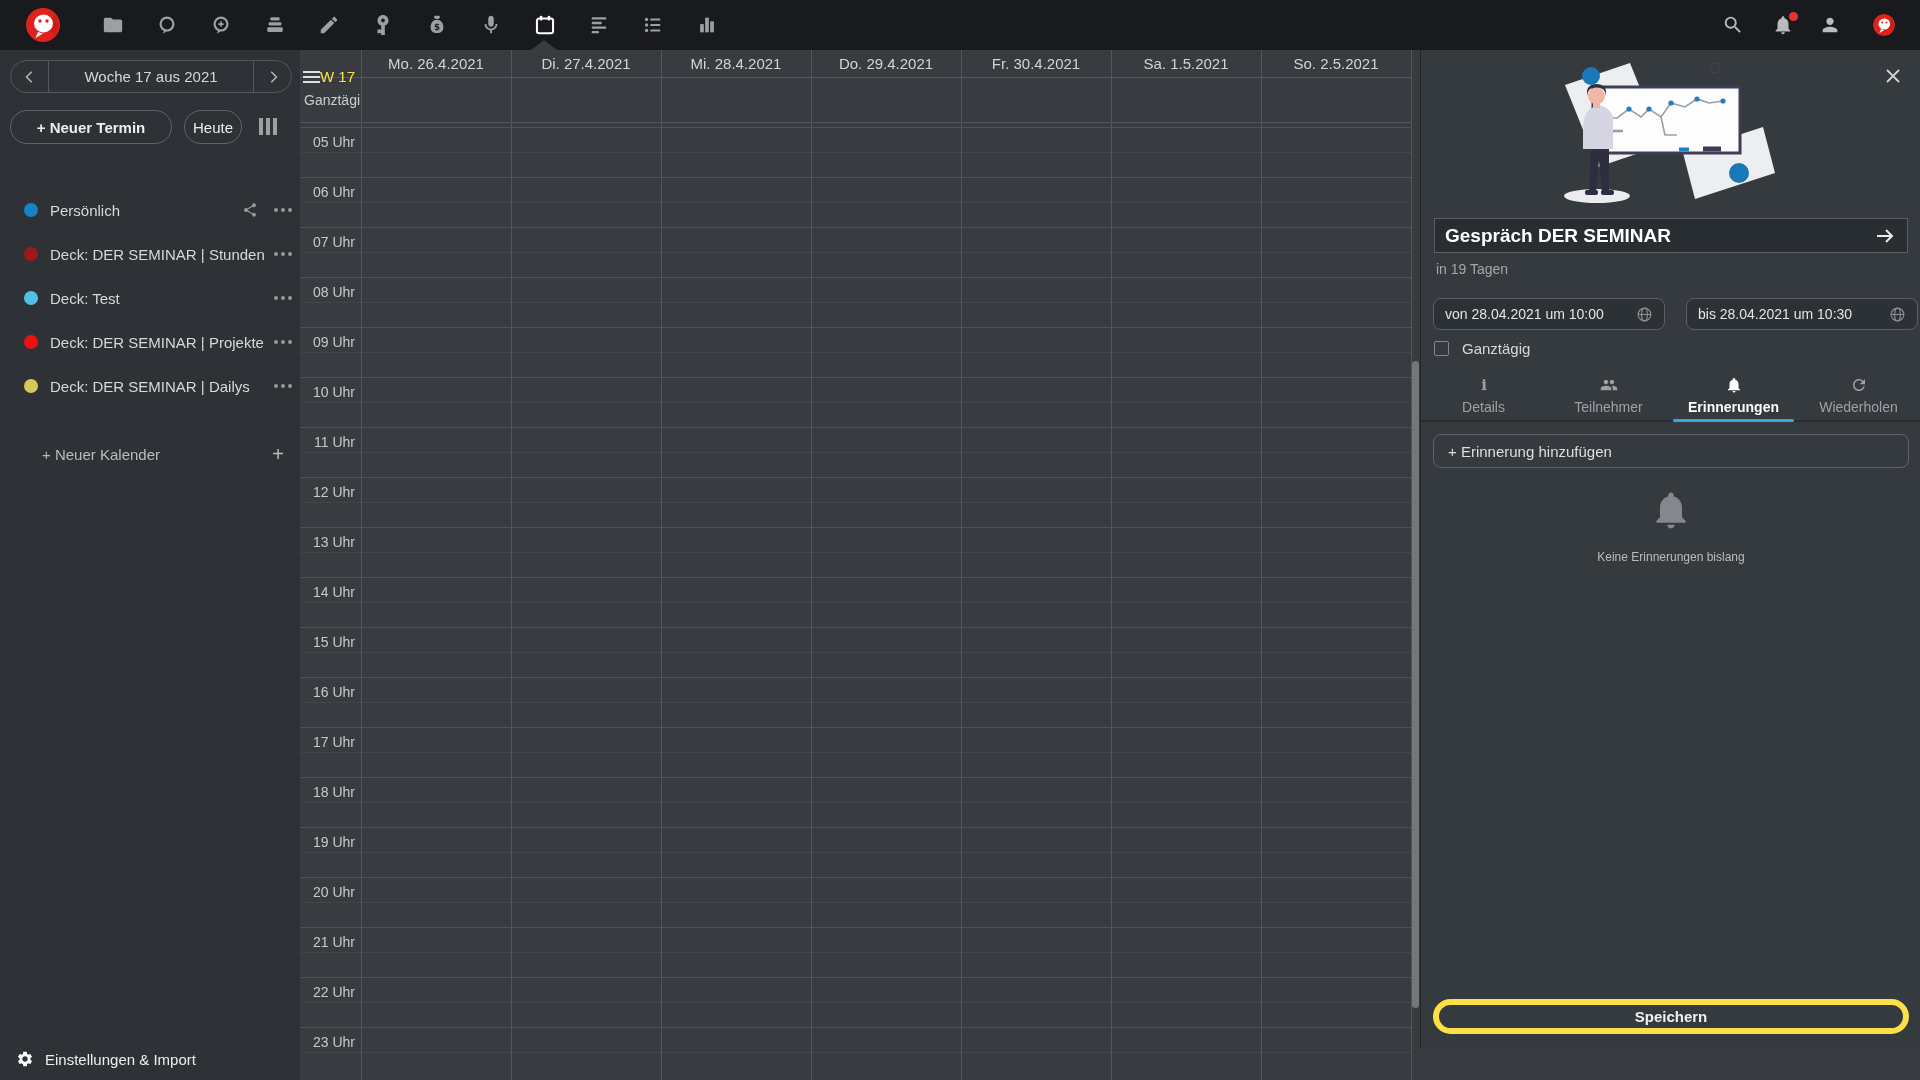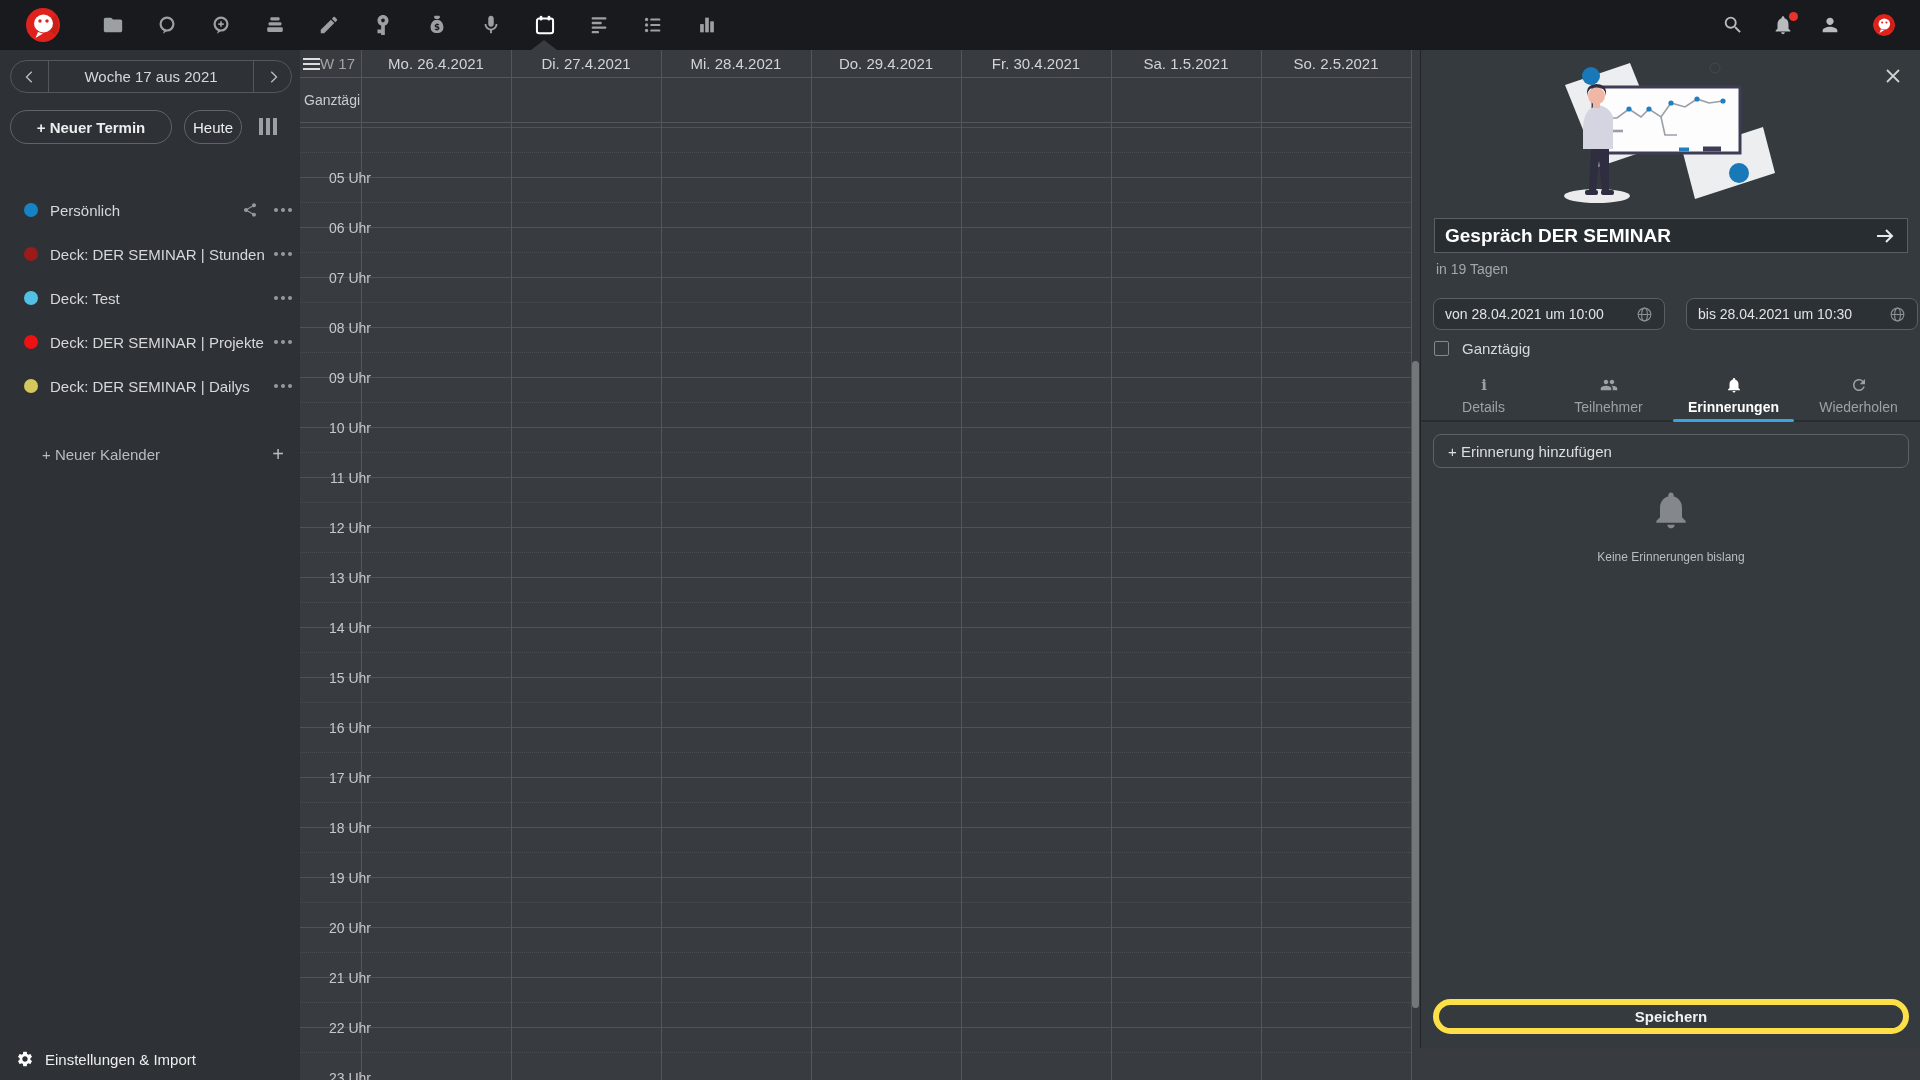--- a/index.html
+++ b/index.html
@@ -45,30 +45,30 @@
   .more-btn i { width:4px; height:4px; border-radius:50%; background:#979a9d; display:block; }
   .new-cal { position:absolute; left:0; top:386px; width:300px; height:36px; display:flex; align-items:center; padding:0 16px; font-size:15px; color:#b9bcbf; cursor:pointer; }
   .new-cal .txt { margin-left:26px; flex:1; }
   .new-cal .plus { font-size:20px; color:#b9bcbf; }
   .settings-row { position:absolute; left:0; bottom:0; width:300px; height:42px; display:flex; align-items:center; padding:0 16px; font-size:15px; color:#eceeef; cursor:pointer; }
   .settings-row svg { width:18px; height:18px; margin-right:11px; color:#ffffff; }
 
   
   .cal-main { position:absolute; left:300px; top:50px; width:1120px; height:1030px; background:#383c40; }
   .grid-header { position:absolute; left:0; top:0; width:1111px; height:28px; display:flex; border-bottom:1px solid #53575b; }
-  .corner-cell { width:61px; position:relative; font-size:15px; color:#a3a3a3; line-height:28px; text-align:right; padding-right:6px; }
+  .corner-cell { width:61px; position:relative; font-size:15px; color:#fde047; line-height:28px; text-align:right; padding-right:6px;margin-top:13px; }
   .corner-menu { position:absolute; left:3px; top:8px; display:flex; flex-direction:column; gap:3px; cursor:pointer; }
   .corner-menu i { display:block; width:17px; height:2px; background:#dcdee0; }
   .day-head { width:150px; text-align:center; font-size:15px; color:#d2d4d6; line-height:28px; overflow:hidden; white-space:nowrap; }
   .allday-row { position:absolute; left:0; top:28px; width:1111px; height:45px; border-bottom:1px solid #53575b; }
   .allday-label { position:absolute; left:0; top:0; width:60px; height:100%; display:flex; align-items:center; padding-left:4px; font-size:14px; color:#c9cccf; overflow:hidden; white-space:nowrap; }
   .grid-body { position:absolute; left:0; top:77px; width:1111px; height:953px; overflow:hidden; }
   .hour-row { height:50px; border-top:1px solid #4f5357; position:relative; }
   .hour-row::after { content:""; position:absolute; left:0; right:0; top:24px; border-top:1px dotted #4a4e52; }
-  .hour-label { position:absolute; left:16px; top:6px; width:55px; text-align:right; font-size:14px; color:#c6c9cc; z-index:2;margin-top:36px; }
+  .hour-label { position:absolute; left:0; top:6px; width:55px; text-align:right; font-size:14px; color:#c6c9cc; z-index:2; }
   .vline { position:absolute; top:0; bottom:0; width:1px; background:#53575b; z-index:1; }
   .scroll-thumb { position:absolute; left:1112px; top:311px; width:7px; height:647px; border-radius:4px; background:#73777a; cursor:pointer; }
 
   
   .panel { position:absolute; left:1420px; top:50px; width:500px; height:998px; background:#353a3e; border-left:1px solid #212426; z-index:25; }
   .close-x { position:absolute; top:15px; right:16px; width:22px; height:22px; color:#cfd1d3; cursor:pointer; }
   .illustration { position:absolute; left:112px; top:5px; width:270px; height:155px; }
   .title-box { position:absolute; left:13px; top:168px; width:474px; height:35px; background:#282d31; border:1px solid #5b5f63; display:flex; align-items:center; padding:0 10px; }
   .title-text { flex:1; font-size:19px; font-weight:bold; color:#ffffff; white-space:nowrap; overflow:hidden; }
   .title-arrow { width:24px; height:24px; color:#e8eaeb; cursor:pointer; flex:none; }

